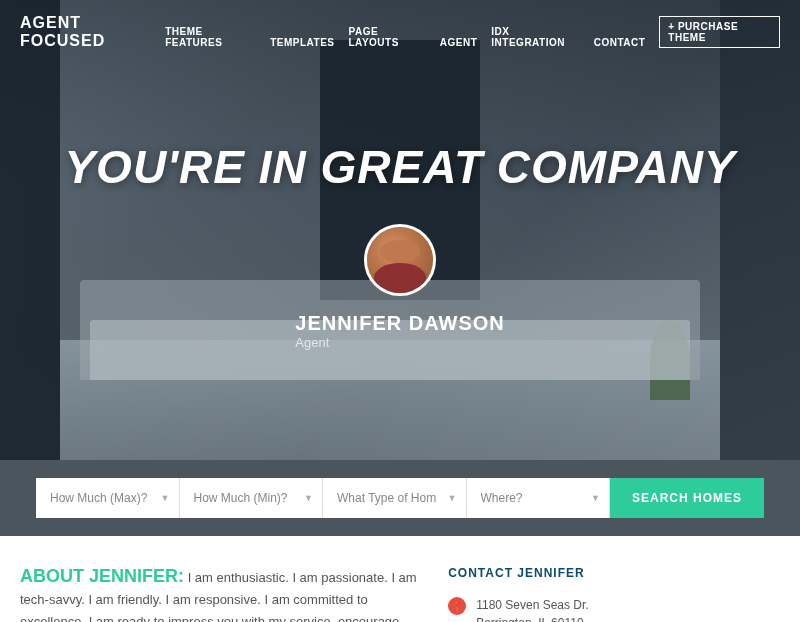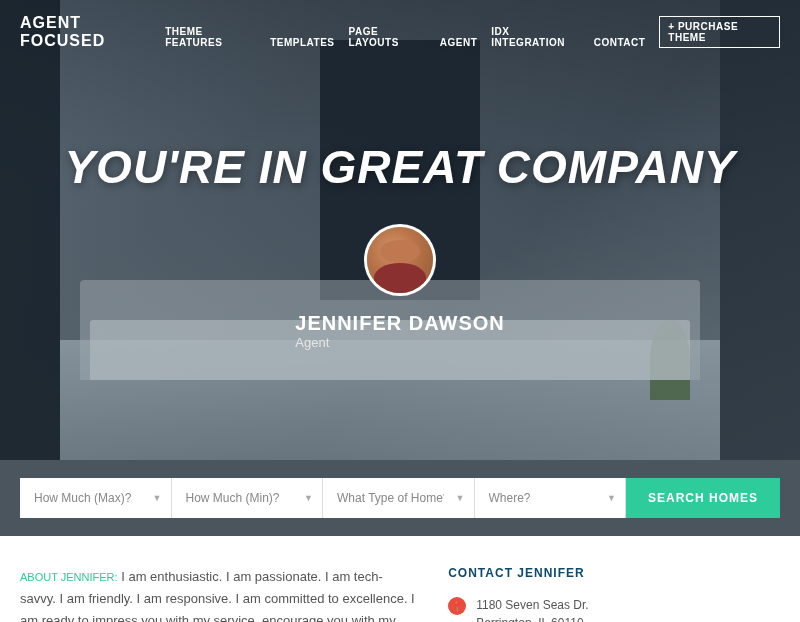--- a/index.html
+++ b/index.html
@@ -176,21 +176,21 @@
       letter-spacing: 1px;
     }
     .agent-role {
       font-size: 13px;
       color: #e5e5e5;
     }
 
     
     .search-bar-wrapper {
       background: rgba(60,70,80,0.92);
-      padding: 18px 20px;
+      padding: 18px 36px;
       display: flex;
       align-items: center;
       gap: 0;
     }
     .select-wrapper {
       flex: 1;
       position: relative;
     }
     .select-wrapper select {
       width: 100%;
@@ -232,22 +232,22 @@
     .content-section {
       display: flex;
       gap: 30px;
       padding: 30px 20px;
     }
     .about-section {
       flex: 1.2;
     }
     .about-label {
       color: #2ecc9a;
-      font-weight: 400;
-      font-size: 11px;
+      font-weight: 700;
+      font-size: 18px;
       display: inline;
     }
     .about-text {
       color: #555;
       font-size: 13px;
       line-height: 1.7;
       display: inline;
     }
     .contact-section {
       flex: 1;

